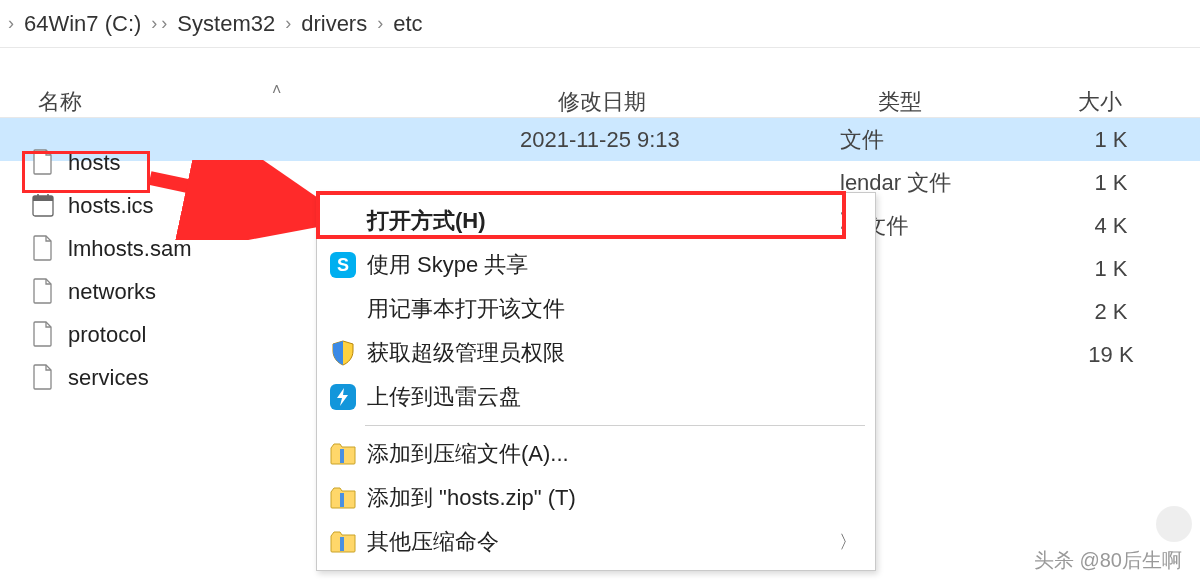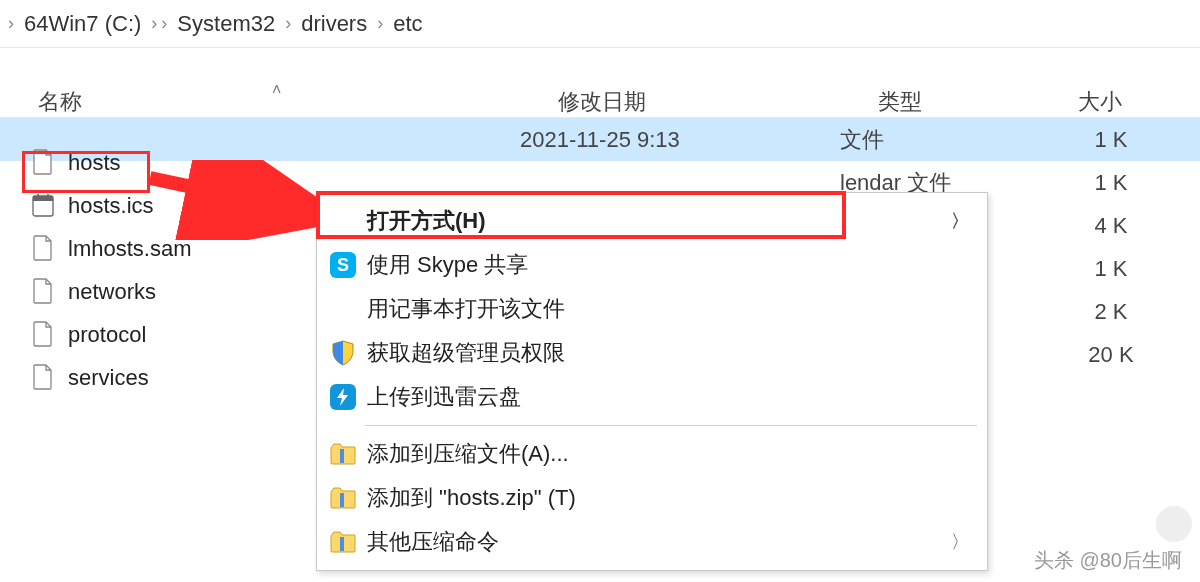--- a/index.html
+++ b/index.html
@@ -19,21 +19,21 @@
   .file-list { position: relative; }
   .file-row { display: flex; align-items: center; height: 43px; font-size: 22px; color: #222; }
   .file-row.selected { background: #cce8ff; }
   .fc-name { flex: 0 0 520px; display: flex; align-items: flex-end; padding-left: 32px; margin-top: 45px; }
   .fc-date { flex: 0 0 320px; color: #444; }
   .fc-type { flex: 0 0 200px; color: #444; }
   .fc-size { flex: 1 1 auto; text-align: center; padding-right: 18px; color: #444; }
   .file-icon { width: 22px; height: 28px; margin-right: 14px; display: inline-flex; align-items: center; justify-content: center; }
   .box-hosts { position: absolute; left: 22px; top: 0px; width: 128px; height: 42px; border: 3px solid #ff2a2a; pointer-events: none; }
   
-  .ctx-menu { position: absolute; left: 316px; top: 192px; width: 672px; background: #fff; border: 1px solid #c9c9c9; box-shadow: 2px 3px 6px rgba(0,0,0,0.15); padding: 6px 2px 6px 2px; }
+  .ctx-menu { position: absolute; left: 316px; top: 192px; width: 560px; background: #fff; border: 1px solid #c9c9c9; box-shadow: 2px 3px 6px rgba(0,0,0,0.15); padding: 6px 2px 6px 2px; }
   .ctx-item { display: flex; align-items: center; height: 44px; font-size: 22px; color: #222; padding-right: 16px; position: relative; }
   .ctx-icon { width: 48px; display: flex; align-items: center; justify-content: center; }
   .ctx-label { flex: 1 1 auto; }
   .ctx-arrow { color: #555; font-size: 18px; }
   .ctx-sep { height: 1px; background: #d0d0d0; margin: 6px 8px 6px 46px; }
   .box-open-with { position: absolute; left: 316px; top: 191px; width: 530px; height: 48px; border: 4px solid #ff2a2a; pointer-events: none; }
   
   .arrow-svg { position: absolute; left: 120px; top: 160px; pointer-events: none; }
   
   .watermark { position: absolute; right: 18px; bottom: 8px; font-size: 20px; color: #999; display: flex; align-items: center; gap: 6px; }
@@ -142,21 +142,21 @@
         <span class="file-icon">
           <svg width="20" height="26" viewBox="0 0 20 26">
             <path d="M2 1h11l5 5v18a1 1 0 0 1-1 1H2a1 1 0 0 1-1-1V2a1 1 0 0 1 1-1z" fill="#fff" stroke="#888" stroke-width="1.3"></path>
             <path d="M13 1v5h5" fill="none" stroke="#888" stroke-width="1.3"></path>
           </svg>
         </span>
         <span>services</span>
       </div>
       <div class="fc-date"></div>
       <div class="fc-type">件</div>
-      <div class="fc-size">20 K</div>
+      <div class="fc-size">19 K</div>
     </div>
   </div>
 
 <div class="box-hosts" style="top:151px;"></div>
 
 <svg class="arrow-svg" width="230" height="80">
   <defs>
     <marker id="ah" markerWidth="12" markerHeight="12" refX="9" refY="5" orient="auto">
       <polygon points="0,0 12,5 0,10" fill="#ff2a2a"></polygon>
     </marker>

